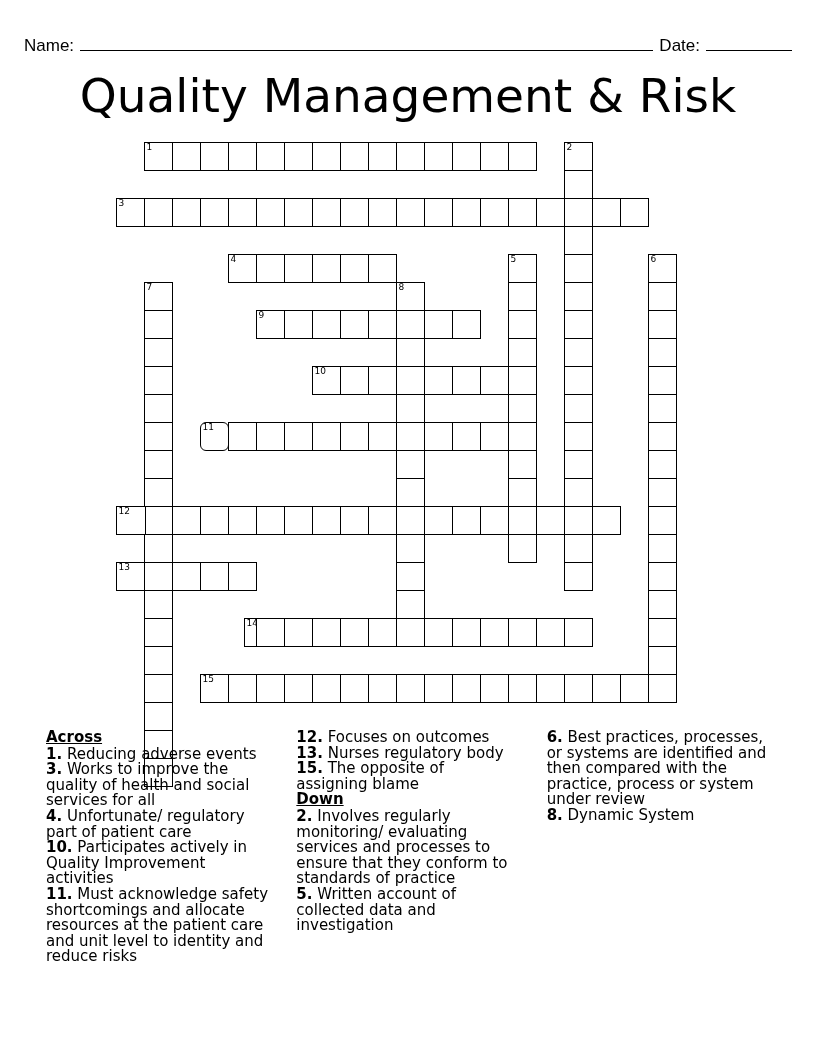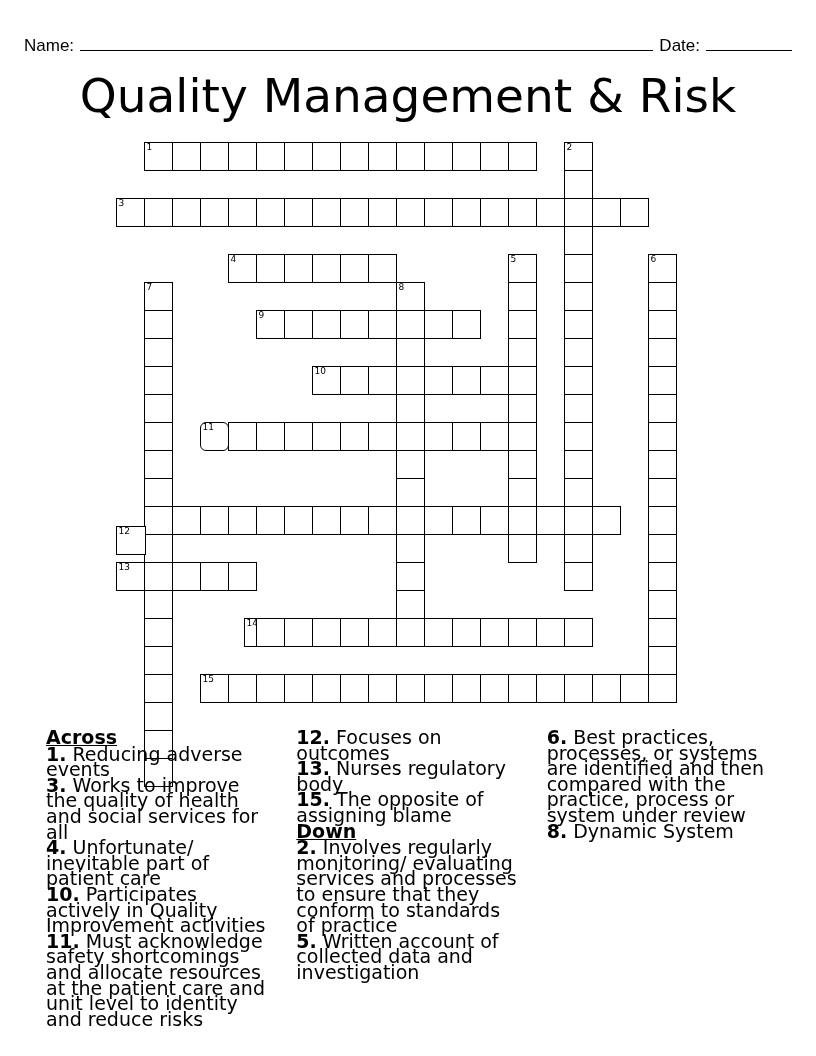--- a/index.html
+++ b/index.html
@@ -81,21 +81,21 @@
     font-family: "DejaVu Sans", sans-serif;
   }
   
   .clues {
     position: absolute;
     top: 698px;
     left: 46px;
     width: 724px;
     display: flex;
     gap: 27px;
-    font-size: 19px;
+    font-size: 15px;
     line-height: 15.6px;
     font-family: "DejaVu Sans", sans-serif;
   }
   .clue-col {
     width: 232px;
   }
   .clue-col.col2 { width: 232px; }
   .clue-col.col3 { width: 232px; }
   .clue-head {
     font-weight: bold;
@@ -272,21 +272,21 @@
       </div>
       <div class="cell" style="left: 112px; top: 280px;"></div>
       <div class="cell" style="left: 140px; top: 280px;"></div>
       <div class="cell" style="left: 168px; top: 280px;"></div>
       <div class="cell" style="left: 196px; top: 280px;"></div>
       <div class="cell" style="left: 224px; top: 280px;"></div>
       <div class="cell" style="left: 252px; top: 280px;"></div>
       <div class="cell" style="left: 308px; top: 280px;"></div>
       <div class="cell" style="left: 336px; top: 280px;"></div>
       <div class="cell" style="left: 364px; top: 280px;"></div>
-      <div class="cell" style="left: 0px; top: 384px; padding-left: 28px;">
+      <div class="cell" style="left: 0px; top: 364px; padding-left: 28px;">
         <span class="num">12</span>
       </div>
       <div class="cell" style="left: 56px; top: 364px;"></div>
       <div class="cell" style="left: 84px; top: 364px;"></div>
       <div class="cell" style="left: 112px; top: 364px;"></div>
       <div class="cell" style="left: 140px; top: 364px;"></div>
       <div class="cell" style="left: 168px; top: 364px;"></div>
       <div class="cell" style="left: 196px; top: 364px;"></div>
       <div class="cell" style="left: 224px; top: 364px;"></div>
       <div class="cell" style="left: 252px; top: 364px;"></div>
@@ -335,21 +335,21 @@
       <div class="cell" style="left: 504px; top: 532px;"></div>
       <div class="cell" style="left: 532px; top: 532px;"></div>
     </div>
 
   <div class="clues">
     <div class="clue-col col1">
       <div class="clue-head">Across</div>
       <div id="col1-list">
           <div class="clue"><b>1.</b><span> Reducing adverse events</span></div>
           <div class="clue"><b>3.</b><span> Works to improve the quality of health and social services for all</span></div>
-          <div class="clue"><b>4.</b><span> Unfortunate/ inevitable part of patient care</span></div>
+          <div class="clue"><b>4.</b><span> Unfortunate/ regulatory part of patient care</span></div>
           <div class="clue"><b>10.</b><span> Participates actively in Quality Improvement activities</span></div>
           <div class="clue"><b>11.</b><span> Must acknowledge safety shortcomings and allocate resources at the patient care and unit level to identity and reduce risks</span></div>
         </div>
     </div>
     <div class="clue-col col2">
       <div id="col2-list">
           <div class="clue"><b>12.</b><span> Focuses on outcomes</span></div>
           <div class="clue"><b>13.</b><span> Nurses regulatory body</span></div>
           <div class="clue"><b>15.</b><span> The opposite of assigning blame</span></div>
         </div>

